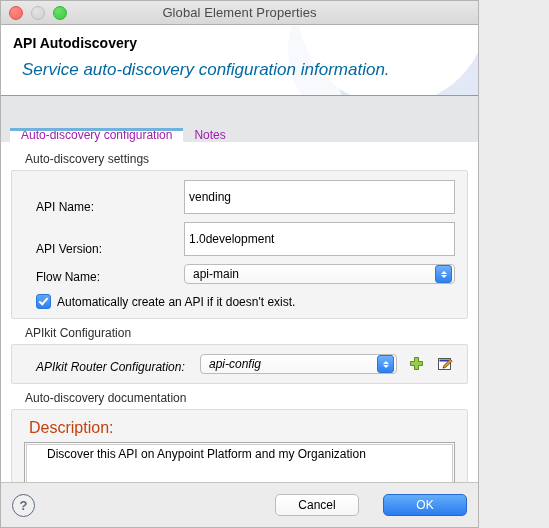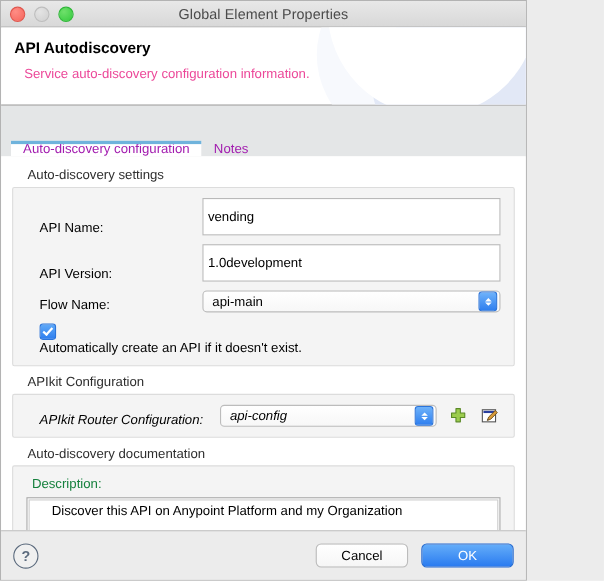--- a/index.html
+++ b/index.html
@@ -106,23 +106,24 @@
   }
   .header-title {
     position: relative;
     font-size: 14px;
     font-weight: bold;
     color: #000;
     margin: 0 0 9px 0;
   }
   .header-sub {
     position: relative;
-    font-size: 12px;
-    color: #ec4899;
+    font-size: 17px;
+    color: #0369a1;
     margin-left: 9px;
+    font-style: italic;
   }
 
   
   .tabstrip {
     flex: 0 0 24px;
     background: #e4e6e7;
     display: flex;
     align-items: stretch;
     padding-left: 9px;
     box-sizing: border-box;
@@ -243,24 +244,23 @@
   .stepper .chev {
     width: 0; height: 0;
     border-left: 3px solid transparent;
     border-right: 3px solid transparent;
   }
   .stepper .chev.up   { border-bottom: 3px solid #ffffff; margin-bottom: 1px; }
   .stepper .chev.down { border-top: 3px solid #ffffff; }
 
   .check-row {
     display: flex;
-    align-items: flex-start;
+    align-items: flex-end;
     padding-left: 12px;
     margin-top: 10px;
-    flex-direction: column;
   }
   .checkbox {
     width: 13px;
     height: 13px;
     flex: 0 0 13px;
     border-radius: 3px;
     background: linear-gradient(to bottom, #5fa9f8, #2f7fef);
     border: 1px solid #2b74da;
     position: relative;
     margin-right: 6px;
@@ -285,22 +285,22 @@
     flex: 0 0 20px;
     margin-left: 9px;
     display: flex;
     align-items: center;
     justify-content: center;
     cursor: default;
   }
 
   
   .desc-label {
-    font-size: 12px;
-    color: #15803d;
+    font-size: 16px;
+    color: #c2410c;
     margin: 0 0 5px 5px;
   }
   .desc-outer {
     border: 1px solid #aaaaaa;
     background: #fafafa;
     padding: 1px 1px 8px 1px;
     box-sizing: border-box;
   }
   textarea.desc-area {
     display: block;
@@ -353,21 +353,21 @@
     display: flex;
     align-items: center;
     justify-content: center;
     cursor: default;
     box-sizing: border-box;
   }
   .btn.cancel {
     background: linear-gradient(to bottom, #ffffff, #f6f6f6);
     border: 1px solid #bcbcbc;
     color: #000;
-    margin-right: 12px;
+    margin-right: 24px;
   }
   .btn.ok {
     background: linear-gradient(to bottom, #64adf9, #2a7bf0);
     border: 1px solid #2469cf;
     color: #ffffff;
   }
 </style>
 </head>
 <body>
 

